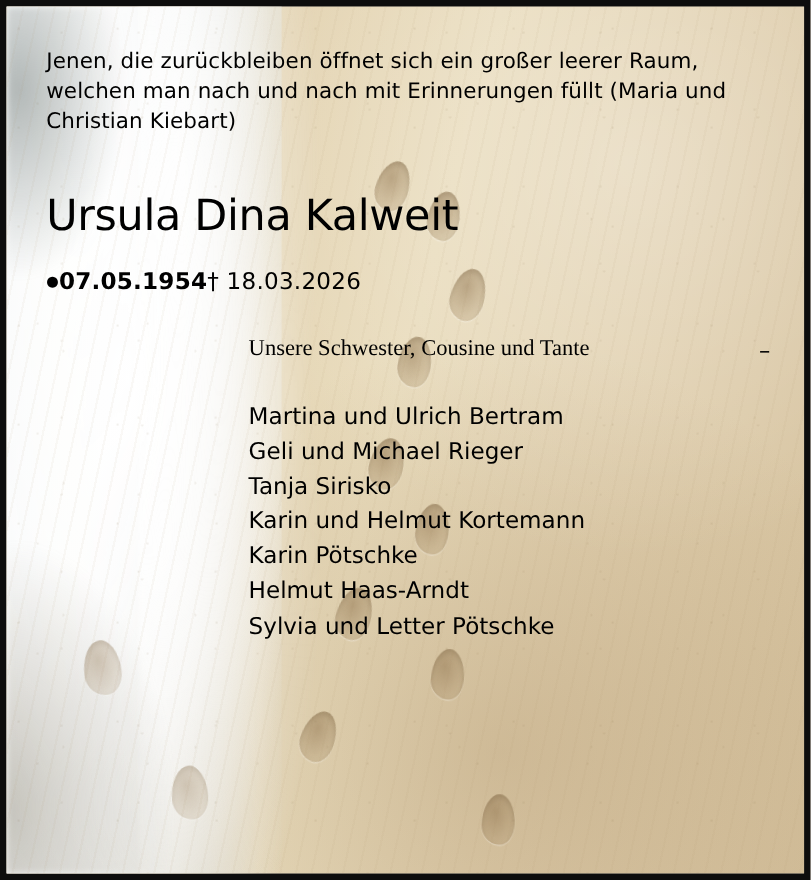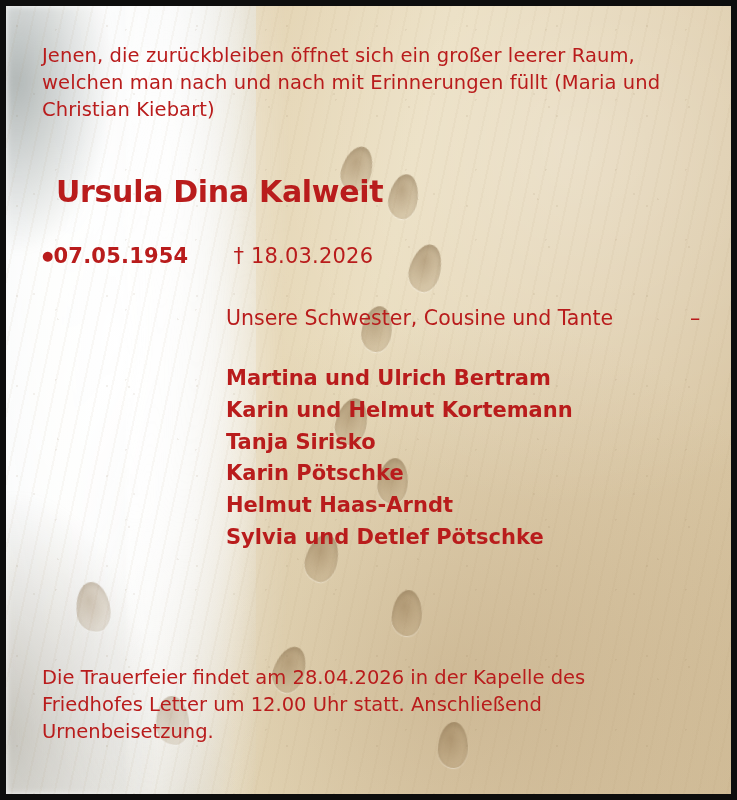--- a/index.html
+++ b/index.html
@@ -106,79 +106,78 @@
     border-radius: 52% 48% 44% 56% / 62% 58% 42% 38%;
     background: radial-gradient(ellipse at 40% 35%, rgba(146,118,80,0.55) 0%, rgba(160,133,94,0.34) 55%, rgba(190,166,126,0.10) 100%);
     box-shadow: inset 0 3px 6px rgba(110,86,54,0.35), 0 1px 1px rgba(255,255,255,0.35);
     filter: blur(0.6px);
   }
   
   .content {
     position: relative;
     z-index: 2;
     height: 100%;
-    color: #b91c1c;
+    color: #000000;
   }
   .t {
     position: absolute;
     white-space: nowrap;
   }
   .quote {
     left: 36px;
     top: 36px;
     font-size: 19.5px;
     line-height: 27px;
     white-space: normal;
     width: 630px;
     letter-spacing: 0.1px;
   }
   .name {
     left: 36px;
     top: 168px;
-    font-size: 30px;
-    font-weight: bold;
+    font-size: 39px;
+    font-weight: normal;
     letter-spacing: -0.3px;
-    margin-left: 14px;
   }
   .dates-row {
     left: 36px;
     top: 238px;
     font-size: 21px;
     letter-spacing: 0.2px;
   }
   .dates-row .born {
     display: inline-block;
     font-weight: bold;
   }
   .dates-row .died {
     display: inline-block;
-    margin-left: 45px;
     text-align: center;
   }
   .star {
     font-size: 13px;
     vertical-align: 3px;
   }
   .relation {
     left: 220px;
     top: 300px;
     font-size: 20.5px;
+    font-family: Liberation Serif, serif;
   }
   .dash {
     left: 684px;
     top: 300px;
     font-size: 20.5px;
   }
   .mourners {
     position: absolute;
     left: 220px;
     top: 357px;
     font-size: 21px;
     line-height: 31.8px;
-    font-weight: bold;
+    font-weight: normal;
   }
   .mourners div {
     white-space: nowrap;
   }
   .place {
     left: 220px;
     top: 596px;
     font-size: 19.5px;
   }
   .service {
@@ -227,24 +226,24 @@
 
     <div class="t dates-row">
       <span class="born"><span class="star">●</span><span>07.05.1954</span></span><span class="died"><span>†</span> <span>18.03.2026</span></span>
     </div>
 
     <div class="t relation">Unsere Schwester, Cousine und Tante</div>
     <div class="t dash">–</div>
 
     <div class="mourners">
       <div>Martina und Ulrich Bertram</div>
+      <div>Geli und Michael Rieger</div>
+      <div>Tanja Sirisko</div>
       <div>Karin und Helmut Kortemann</div>
-      <div>Tanja Sirisko</div>
       <div>Karin Pötschke</div>
       <div>Helmut Haas-Arndt</div>
-      <div>Sylvia und Detlef Pötschke</div>
+      <div>Sylvia und Letter Pötschke</div>
     </div>
 
 
-    <div class="t service">Die Trauerfeier findet am 28.04.2026 in der Kapelle des Friedhofes Letter um 12.00 Uhr statt. Anschließend Urnenbeisetzung.</div>
 
   </div>
 </div>
 
 </body></html>

